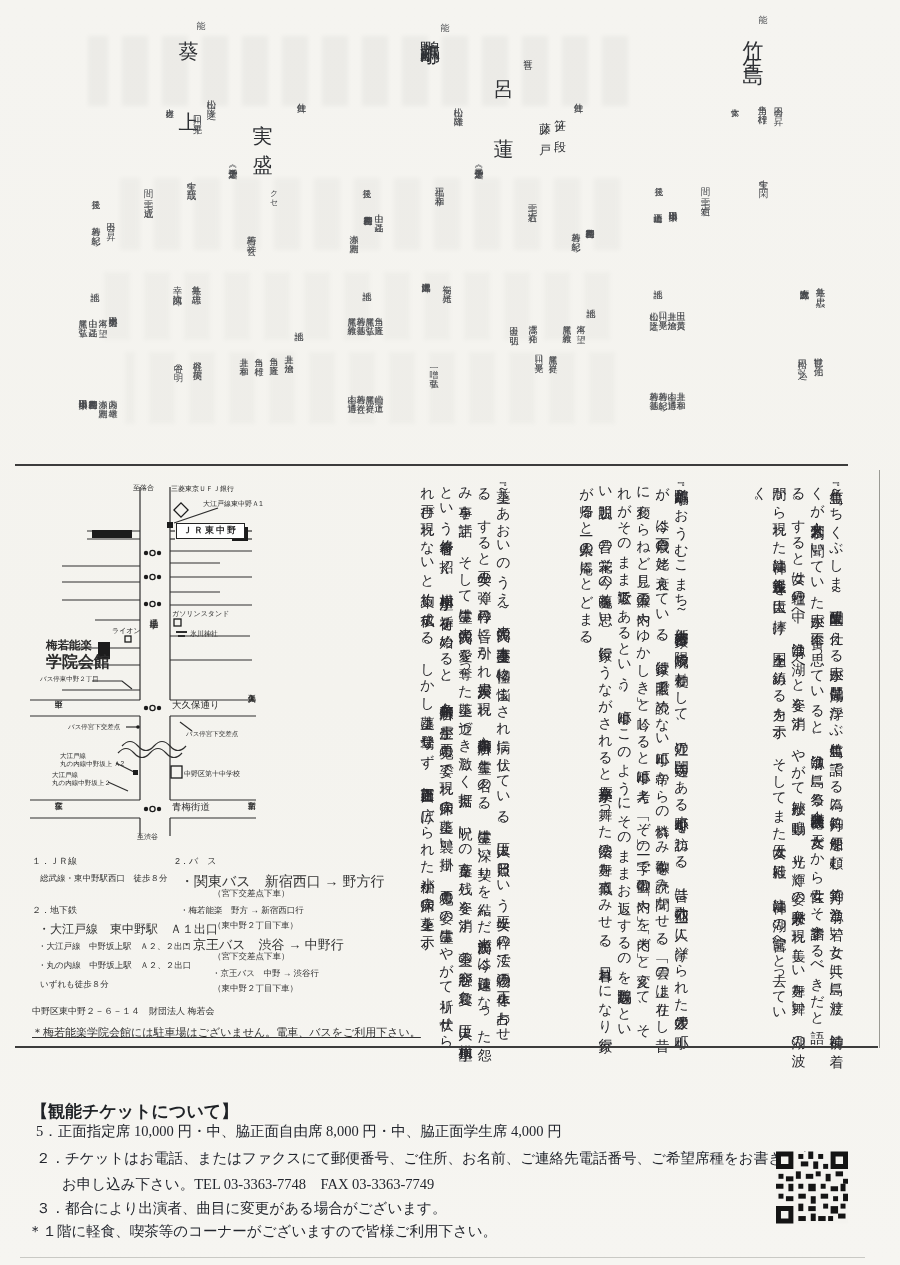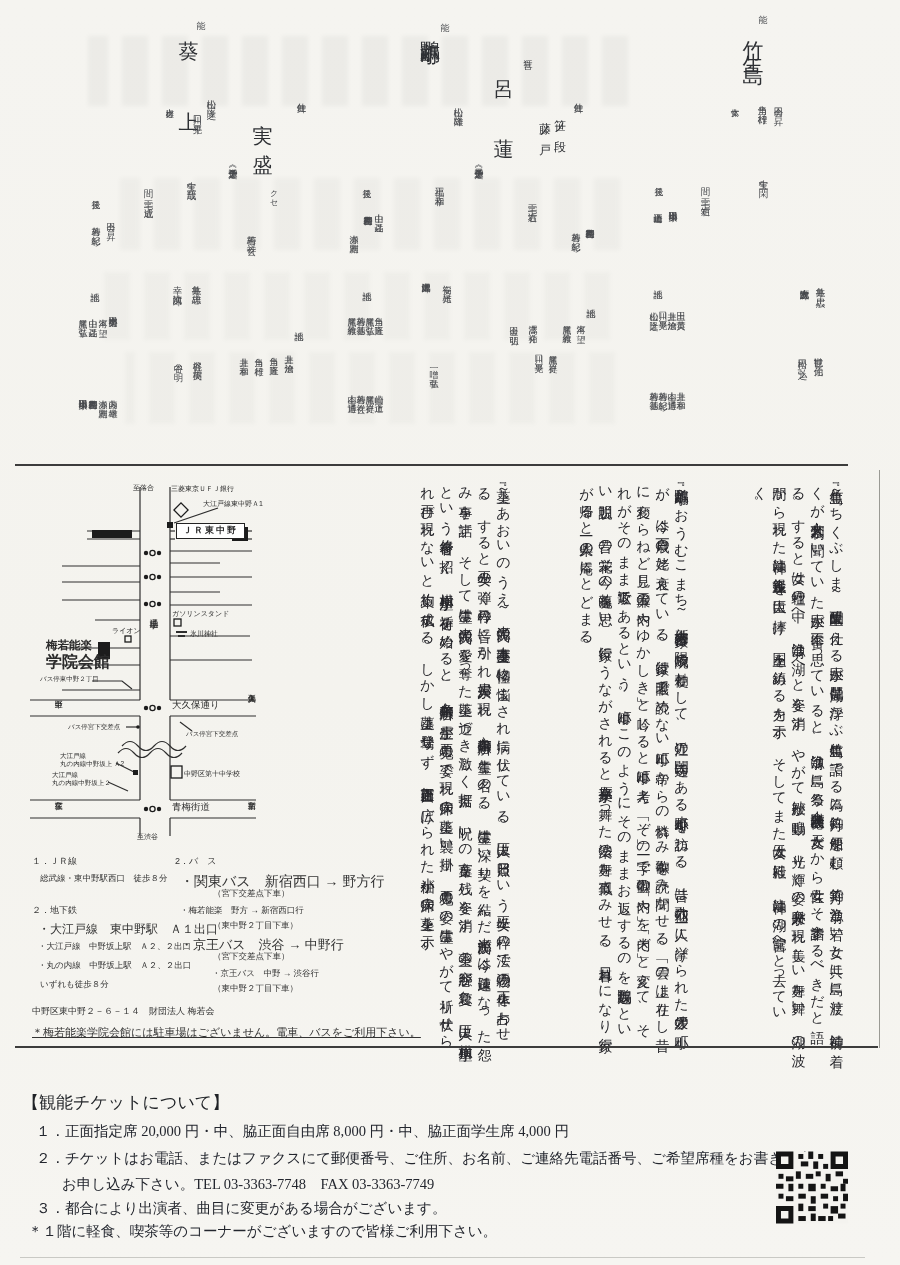--- a/index.html
+++ b/index.html
@@ -279,23 +279,23 @@
   <section id="synopses">
       <div class="synopsis" style="left: 710px; top: 477px; width: 136px; height: 568px;">『竹生島』～ちくぶしま～醍醐天皇に仕える大臣が琵琶湖に浮かぶ竹生島に詣でる為に釣舟に便船を頼む。釣舟で漁翁と若い女と共に島に渡り、神前に着くが女人禁制と聞いていた大臣が不審に思っていると、漁翁は島に祭る大弁財功徳天は天女だから女性こそ参詣するべきだと語る。すると女は社壇の中へ、漁翁は湖へと姿を消す。やがて社殿が鳴動し、光り輝く姿の弁財天が現れ美しい舞を舞い、湖の波間から現れた龍神は金銀珠玉を大臣に捧げ、国土を鎮める力を示す。そしてまた天女は社殿に、龍神は湖の龍宮へと去っていく。</div>
       <div class="synopsis" style="left: 538px; top: 477px; width: 153px; height: 568px;">『鸚鵡小町』～おうむこまち～新大納言行家は陽成院の勅使として、近江の関寺辺にある小野小町を訪ねる。昔は六歌仙の一人に挙げられた才媛の小町が、今は百歳の姥と衰えている。行家は老眼で読めない小町に帝からの憐れみ御歌を読み聞かせる。「雲の上は在りし昔に変わらねど見し玉簾の内やゆかしき」と吟じると小町は考え、「ぞ」の一字で御歌の「内や」を「内ぞ」と変えて、それがそのまま返歌であるという。小町はこのようにそのままお返しするのを鸚鵡返しといい説明し、昔の栄花、今の落魄を思い、行家にうながされると在原業平が舞った法楽の舞を真似てみせる。日暮れになり行家が帰ると一人柴の庵にとどまる。</div>
       <div class="synopsis" style="left: 360px; top: 477px; width: 153px; height: 568px;">『葵上』～あおいのうえ～光源氏の本妻葵上は物怪に悩まされ病に伏している。臣人は照日という巫女に梓の法で憑物の正体を占わせる。すると巫女の弾く梓弓の音に引かれ貴婦人が現れ、六条御息所の生霊と名のる。生霊は深い契りを結んだ光源氏が今は疎遠になった怨み事を話す。そして生霊は光源氏の愛を奪った葵上に近づき激しく打据え、呪いの言葉を残し姿を消す。葵上の容態が急変し、臣人は横川小聖という修行者を招く。横川小聖が祈祷を始めると、六条御息所の生霊が悪鬼の姿で現れ病床の葵上に襲い掛り、悪鬼の姿の生霊はやがて祈り伏せられ再び現れないと約束し成仏する。しかし葵上は登場せず、舞台正面に広げられた小袖が病床の葵上を示す。</div>
     </section>
 
   <div class="vline" style="left:879px;top:470px;height:578px;"></div>
   <div class="sep" style="left:15px;top:1046px;width:863px;height:2px;"></div>
 
   <section>
-    <h2 class="tickethead" style="left: 14px; top: 1083px; margin: 8px; font-weight: normal; position: absolute;">【観能チケットについて】</h2>
+    <h2 class="tickethead" style="left: 14px; top: 1083px; margin: 17px; font-weight: bold; position: absolute;">【観能チケットについて】</h2>
     <div id="ticket-lines">
-        <div class="ticketline" style="left: 36px; top: 1122px; font-size: 14.5px;">１．正面指定席 20,000 円・中、脇正面自由席 8,000 円・中、脇正面学生席 4,000 円</div>
+        <div class="ticketline" style="left: 36px; top: 1122px; font-size: 14.5px;">5．正面指定席 10,000 円・中、脇正面自由席 8,000 円・中、脇正面学生席 4,000 円</div>
         <div class="ticketline" style="left: 36px; top: 1149px; font-size: 14.5px;">２．チケットはお電話、またはファクスにて郵便番号、ご住所、お名前、ご連絡先電話番号、ご希望席種をお書きの上</div>
         <div class="ticketline" style="left: 62px; top: 1175px; font-size: 14.5px;">お申し込み下さい。TEL 03-3363-7748　FAX 03-3363-7749</div>
         <div class="ticketline" style="left: 36px; top: 1199px; font-size: 14.5px;">３．都合により出演者、曲目に変更がある場合がございます。</div>
         <div class="ticketline" style="left: 28px; top: 1222px; font-size: 14.5px;">＊１階に軽食、喫茶等のコーナーがございますので皆様ご利用下さい。</div>
       </div>
     <svg id="qr" width="72" height="75" viewBox="0 0 29 29">
       <rect x="0" y="0" width="29" height="29" fill="#f4f3ef"></rect>
       <g fill="#141414">
         <path d="M0,0h7v7h-7z M2,2v3h3v-3z M22,0h7v7h-7z M24,2v3h3v-3z M0,22h7v7h-7z M2,24v3h3v-3z"></path>
         <rect x="9" y="1" width="2" height="2"></rect>

